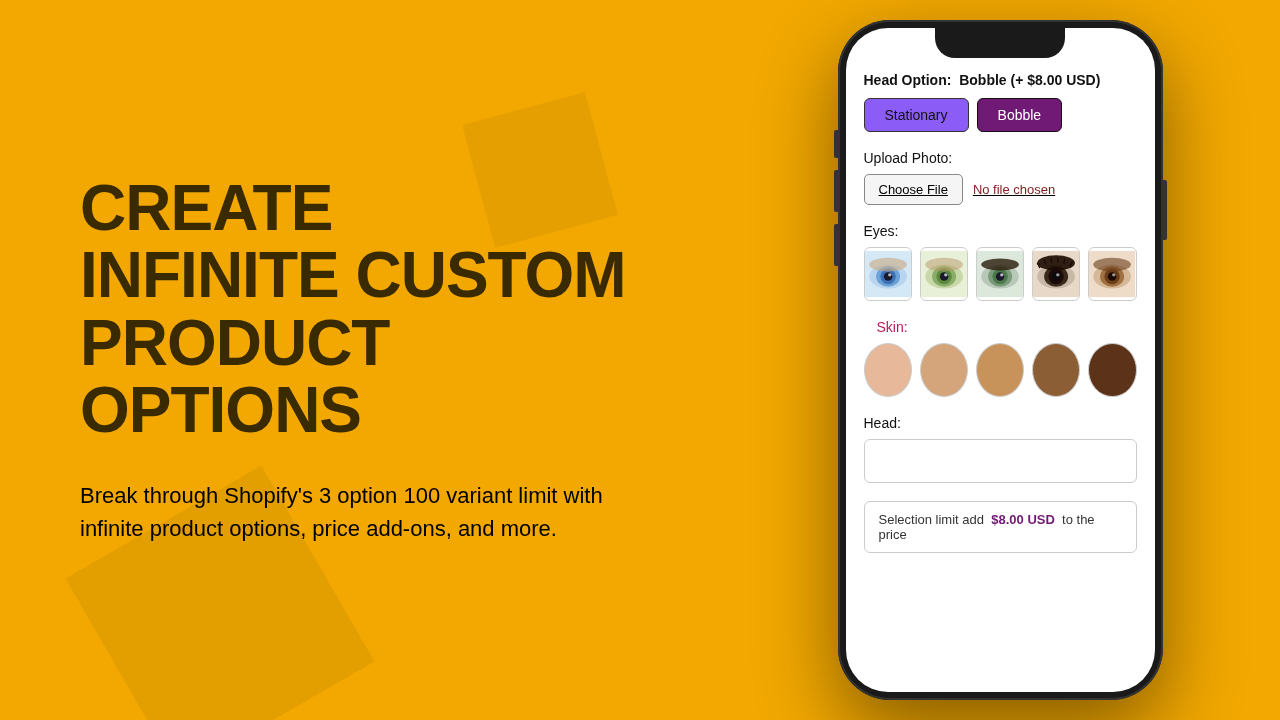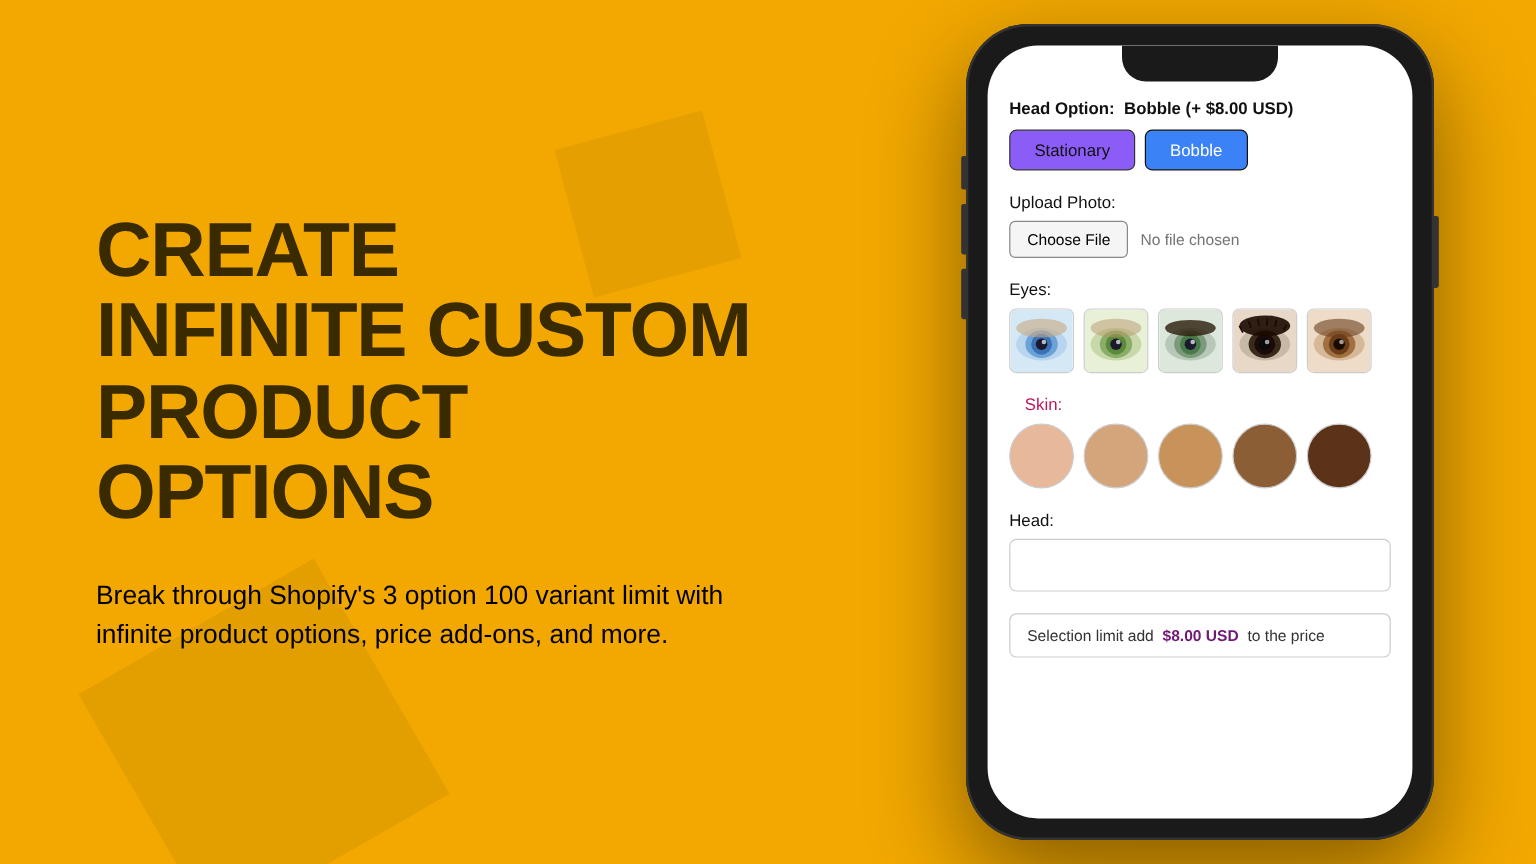--- a/index.html
+++ b/index.html
@@ -73,25 +73,25 @@
       flex: 1;
       background: #F2A800;
       display: flex;
       align-items: center;
       justify-content: center;
       padding: 20px 30px 20px 0;
     }
 
     
     .phone {
-      width: 390px;
+      width: 325px;
       height: 680px;
       background: #1a1a1a;
       border-radius: 52px;
-      padding: 18px;
+      padding: 8px;
       box-shadow: 0 30px 80px rgba(0,0,0,0.45), inset 0 0 0 2px #333;
       position: relative;
     }
 
     .phone-inner {
       width: 100%;
       height: 100%;
       background: #fff;
       border-radius: 42px;
       overflow: hidden;
@@ -143,52 +143,53 @@
       border-radius: 6px;
       border: 1.5px solid #333;
       font-size: 14px;
       cursor: pointer;
       background: #8b5cf6;
       color: #111;
       font-weight: 500;
     }
 
     .toggle-btn.active {
-      background: #3b82f6;
+      background: #701a75;
       color: #fff;
       border-color: #111;
     }
 
     
     .upload-label {
       font-size: 14px;
       color: #111;
       margin-bottom: 8px;
     }
 
     .upload-row {
       display: flex;
       align-items: center;
       gap: 10px;
       margin-bottom: 18px;
+      text-decoration: underline;
     }
 
     .choose-file-btn {
       padding: 7px 14px;
       border: 1.5px solid #888;
       border-radius: 5px;
       background: #f5f5f5;
       font-size: 13px;
       cursor: pointer;
       white-space: nowrap;
     }
 
     .no-file-text {
       font-size: 13px;
-      color: #737373;
+      color: #7f1d1d;
     }
 
     
     .eyes-label {
       font-size: 14px;
       color: #111;
       margin-bottom: 8px;
     }
 
     .eyes-row {

